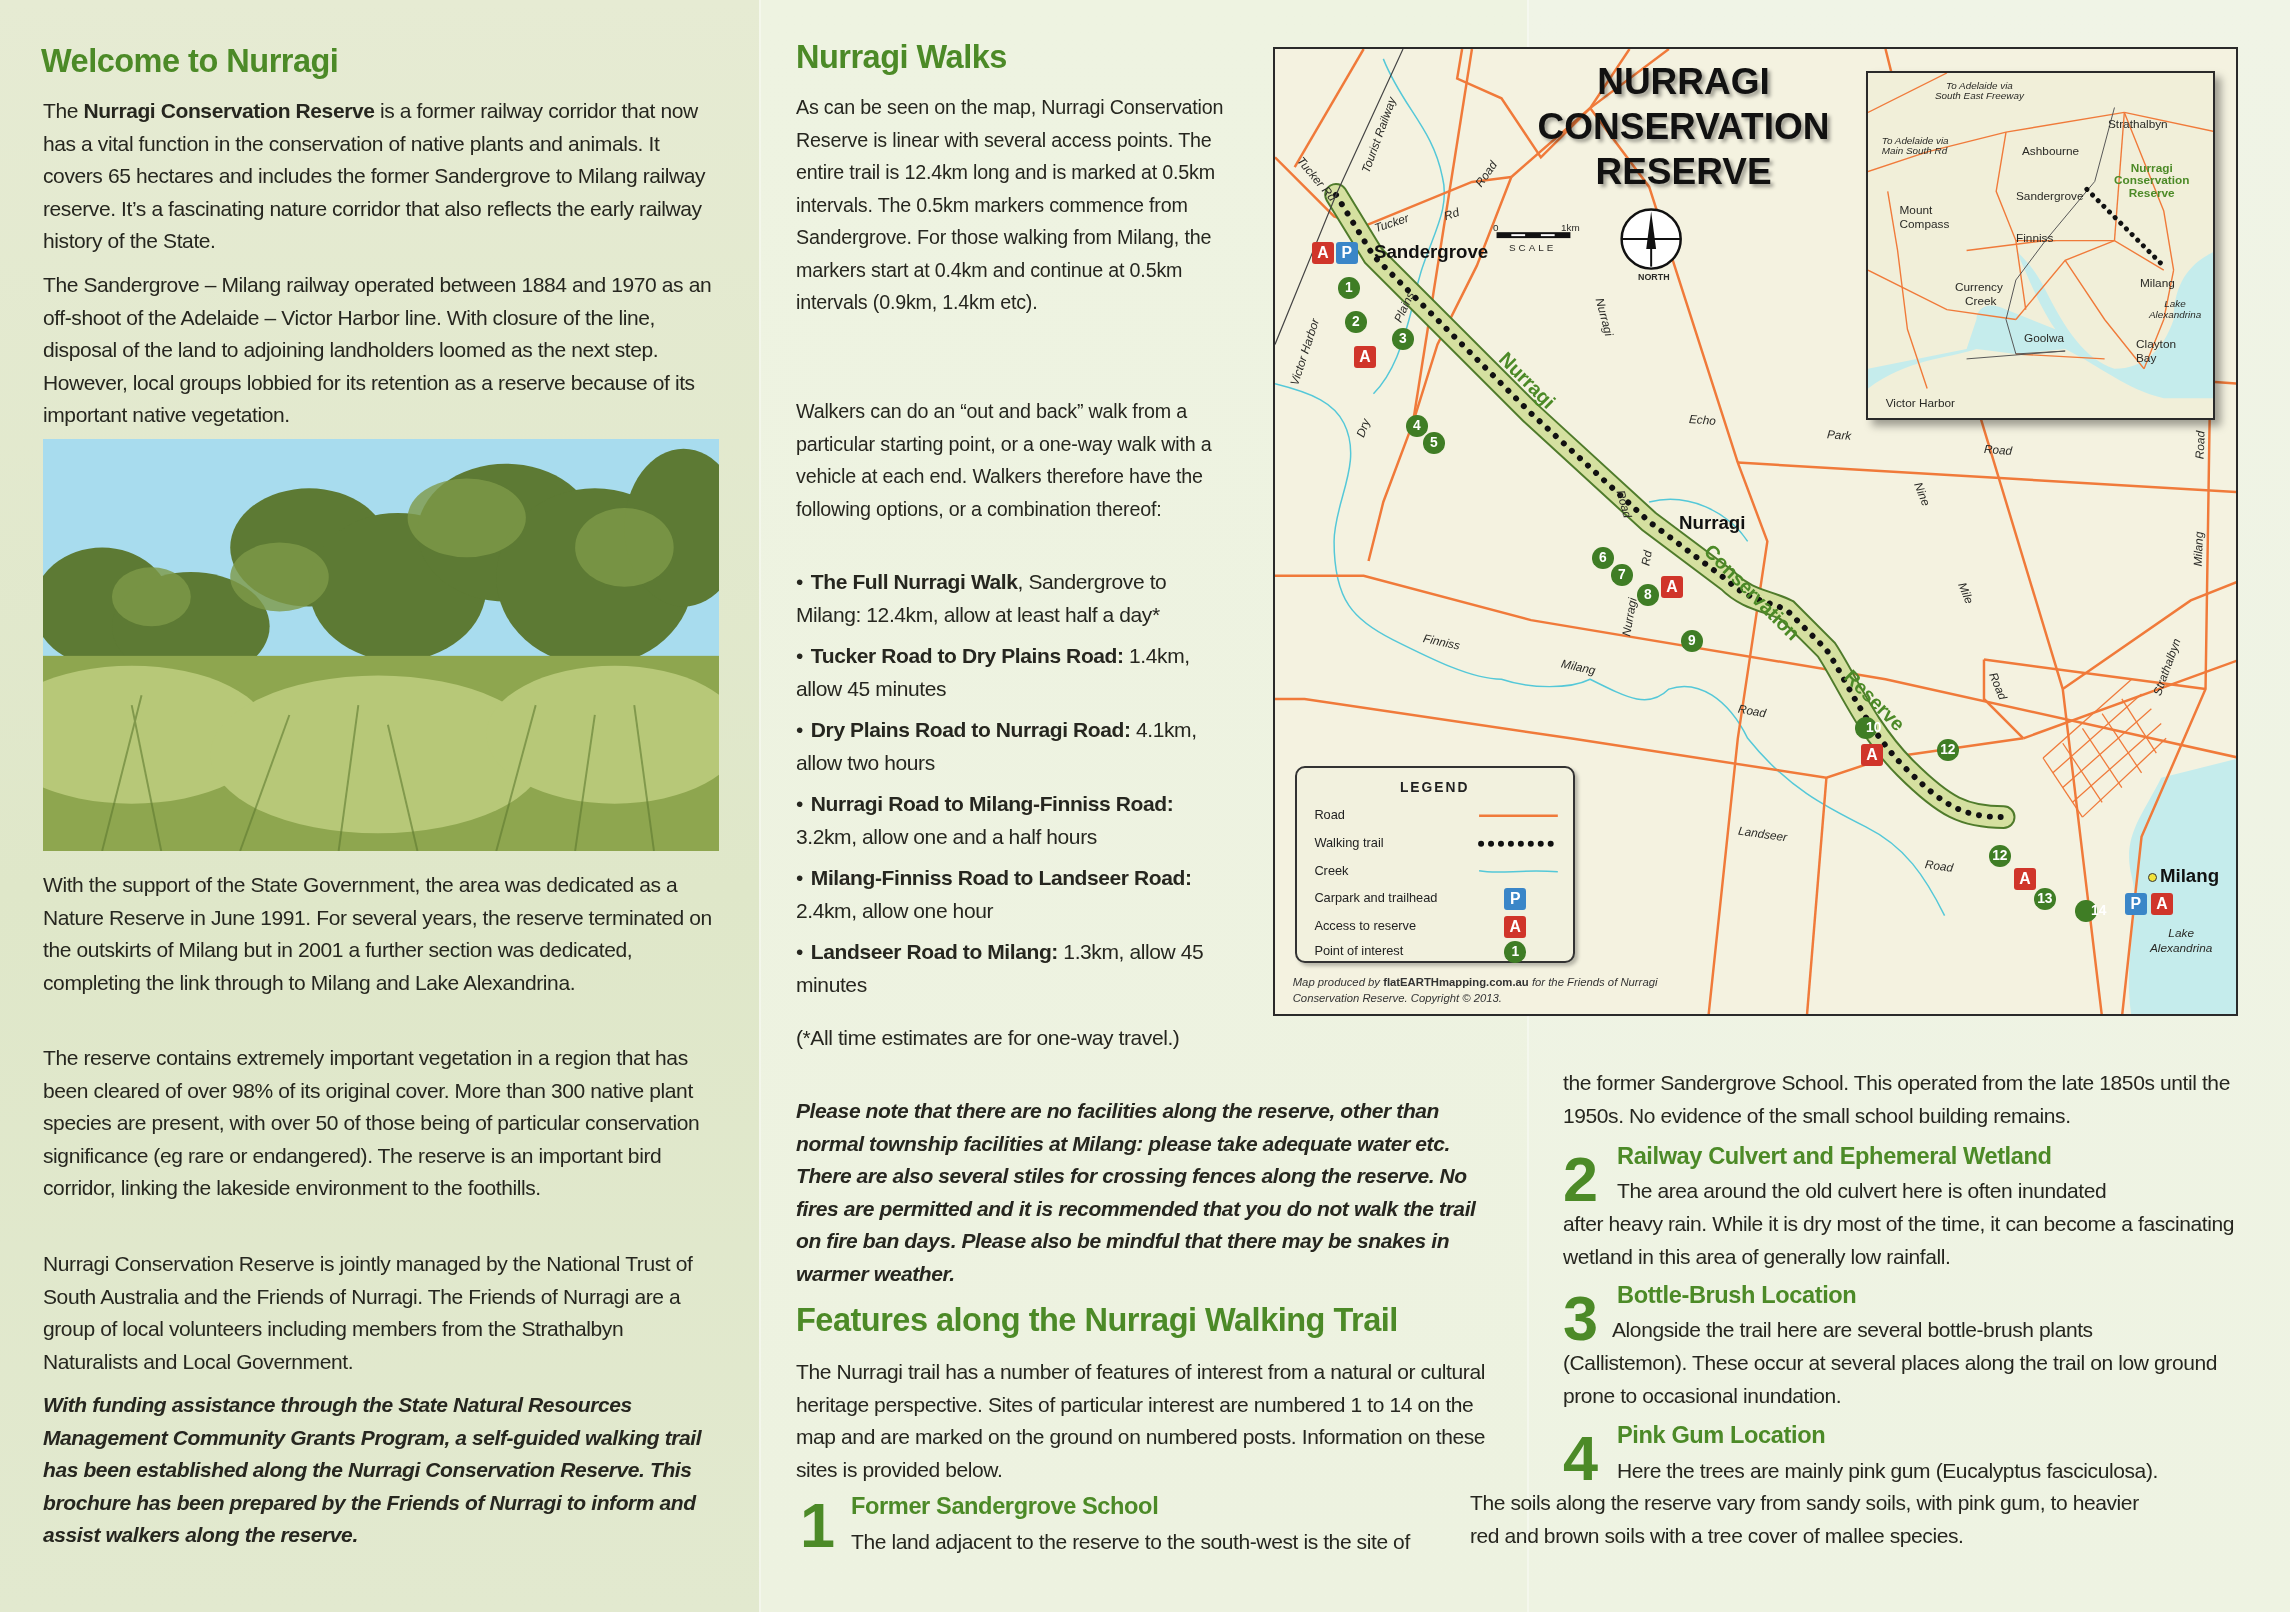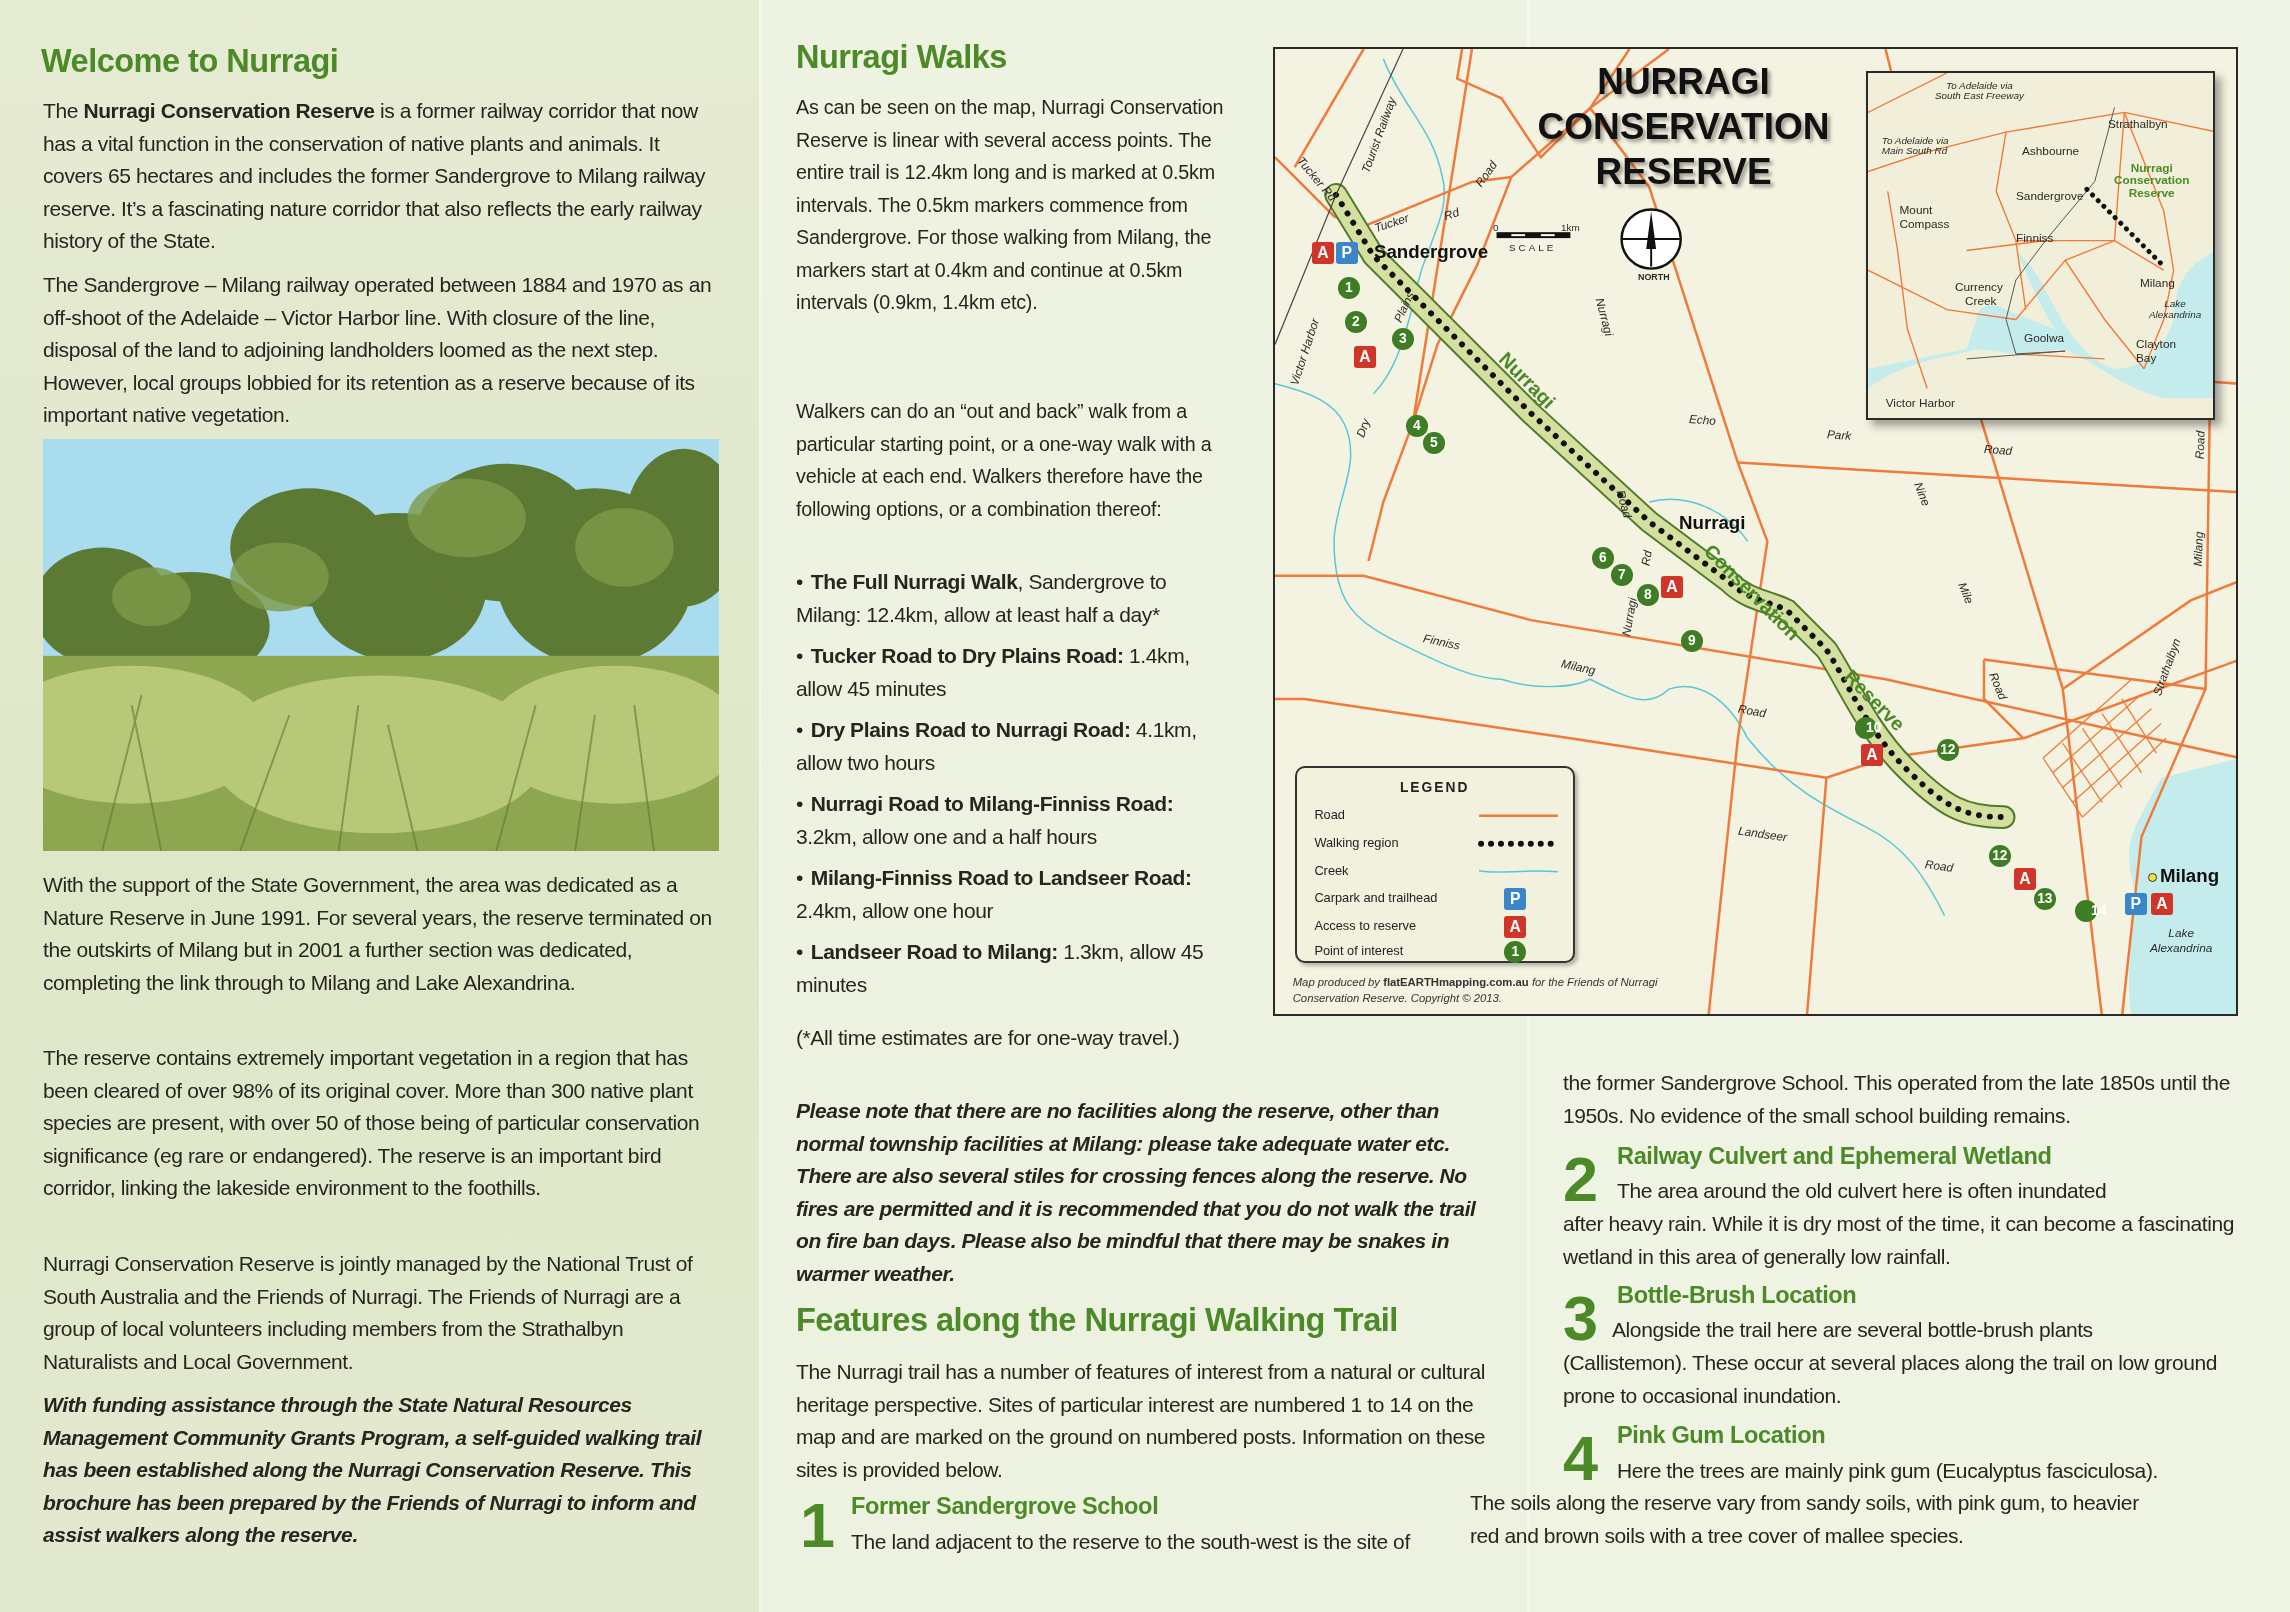--- a/index.html
+++ b/index.html
@@ -387,21 +387,21 @@
     <div class="legend-title">LEGEND</div>
     <div class="legend-row" style="top:35px;">
       <span class="lbl">Road</span>
       <span class="sym">
           <svg width="89" height="25.6" viewBox="0 0 90 26">
             <line x1="8" y1="13" x2="88" y2="13" stroke="#f07a3a" stroke-width="2.5"></line>
           </svg>
         </span>
     </div>
     <div class="legend-row" style="top:63px;">
-      <span class="lbl">Walking region</span>
+      <span class="lbl">Walking trail</span>
       <span class="sym">
           <svg width="89" height="25.6" viewBox="0 0 90 26">
             <line x1="10" y1="13" x2="88" y2="13" stroke="#111" stroke-width="6" stroke-dasharray="0.1 10" stroke-linecap="round"></line>
           </svg>
         </span>
     </div>
     <div class="legend-row" style="top:91px;">
       <span class="lbl">Creek</span>
       <span class="sym">
           <svg width="89" height="25.6" viewBox="0 0 90 26">

